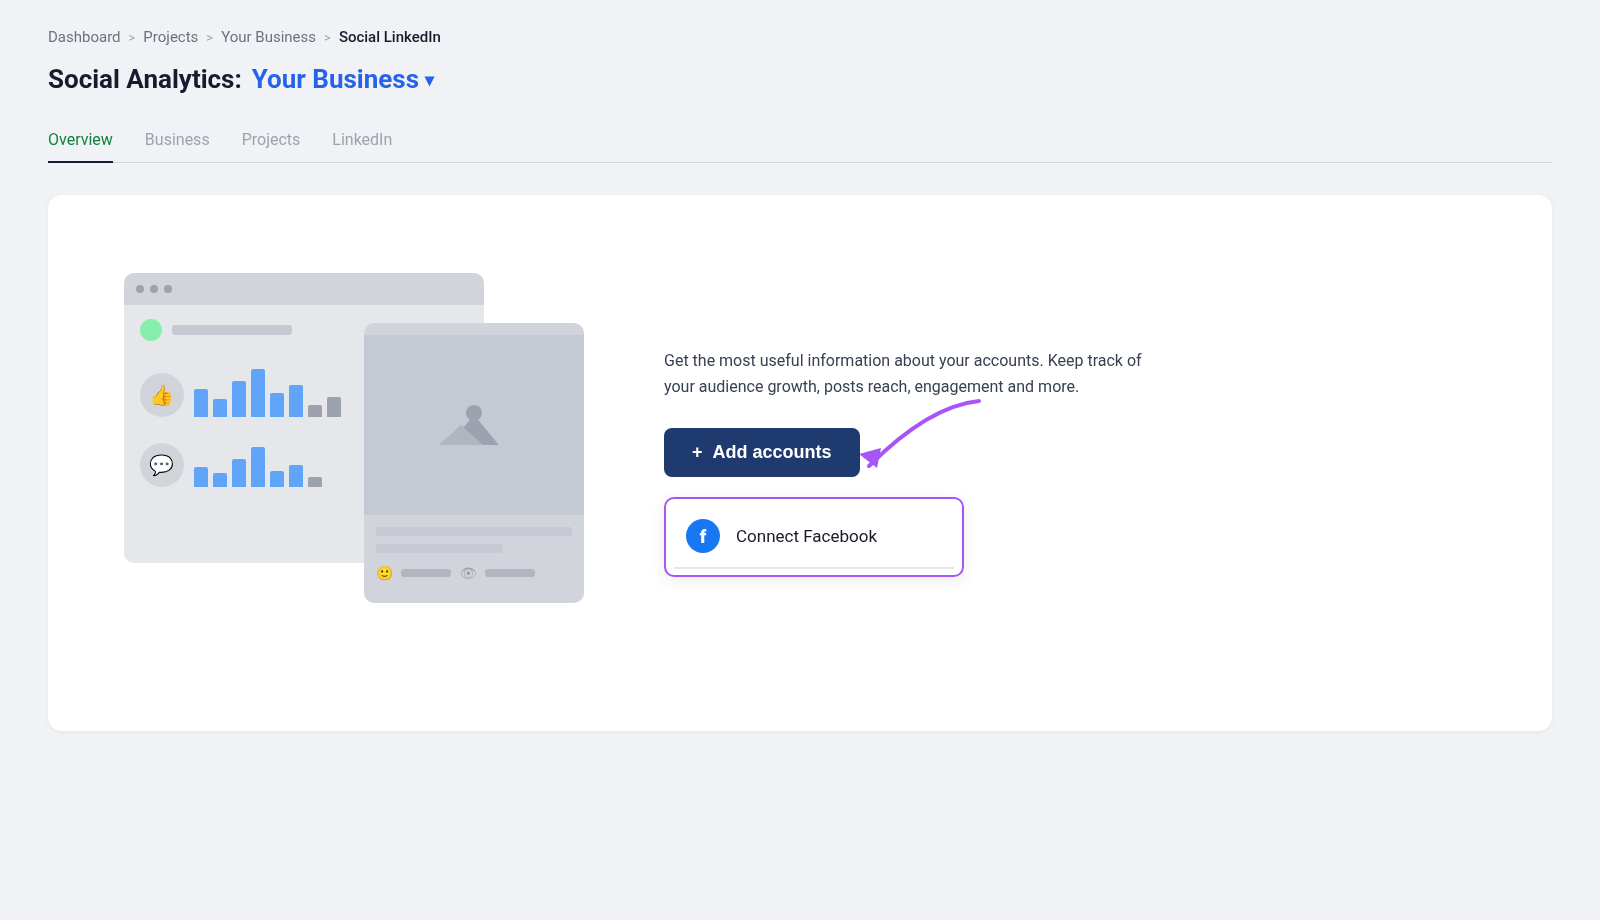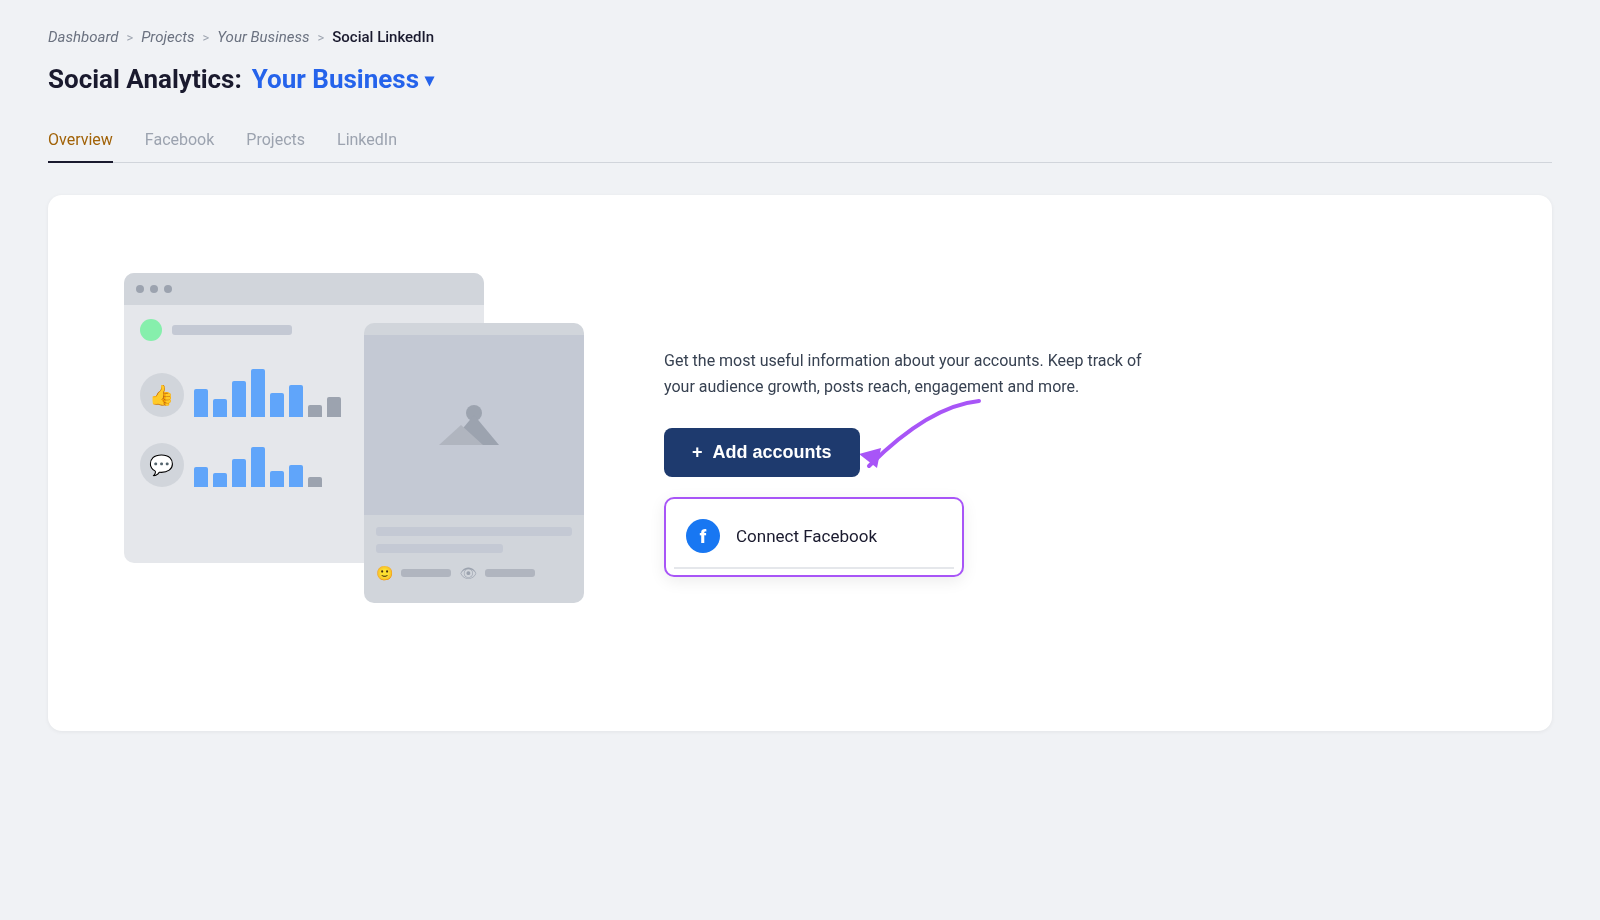--- a/index.html
+++ b/index.html
@@ -24,21 +24,20 @@
       display: flex;
       align-items: center;
       gap: 8px;
       font-size: 15px;
       color: #6b7280;
       margin-bottom: 18px;
     }
     .breadcrumb-item {
       color: #6b7280;
       cursor: pointer;
-      font-style: italic;
     }
     .breadcrumb-separator {
       color: #9ca3af;
       font-size: 13px;
     }
     .breadcrumb-current {
       color: #1a1a2e;
       font-weight: 500;
     }
 
@@ -78,21 +77,21 @@
     }
     .tab {
       font-size: 16px;
       color: #9ca3af;
       padding-bottom: 12px;
       cursor: pointer;
       border-bottom: 2px solid transparent;
       margin-bottom: -1.5px;
     }
     .tab.active {
-      color: #a16207;
+      color: #15803d;
       border-bottom: 2px solid #1a1a2e;
     }
 
     
     .main-card {
       background: #fff;
       border-radius: 14px;
       padding: 48px 56px;
       display: flex;
       align-items: center;
@@ -366,21 +365,21 @@
   <div class="page-title-row">
     <span class="page-title-label">Social Analytics:</span>
     <span class="page-title-business">
       <span>Your Business</span>
       <span class="chevron-down">▾</span>
     </span>
   </div>
 
   <div class="tabs">
     <div class="tab active">Overview</div>
-    <div class="tab">Facebook</div>
+    <div class="tab">Business</div>
     <div class="tab">Projects</div>
     <div class="tab">LinkedIn</div>
   </div>
 
   <div class="main-card">
 
     <div class="illustration">
 
       <div class="browser-mock">
         <div class="browser-titlebar">

